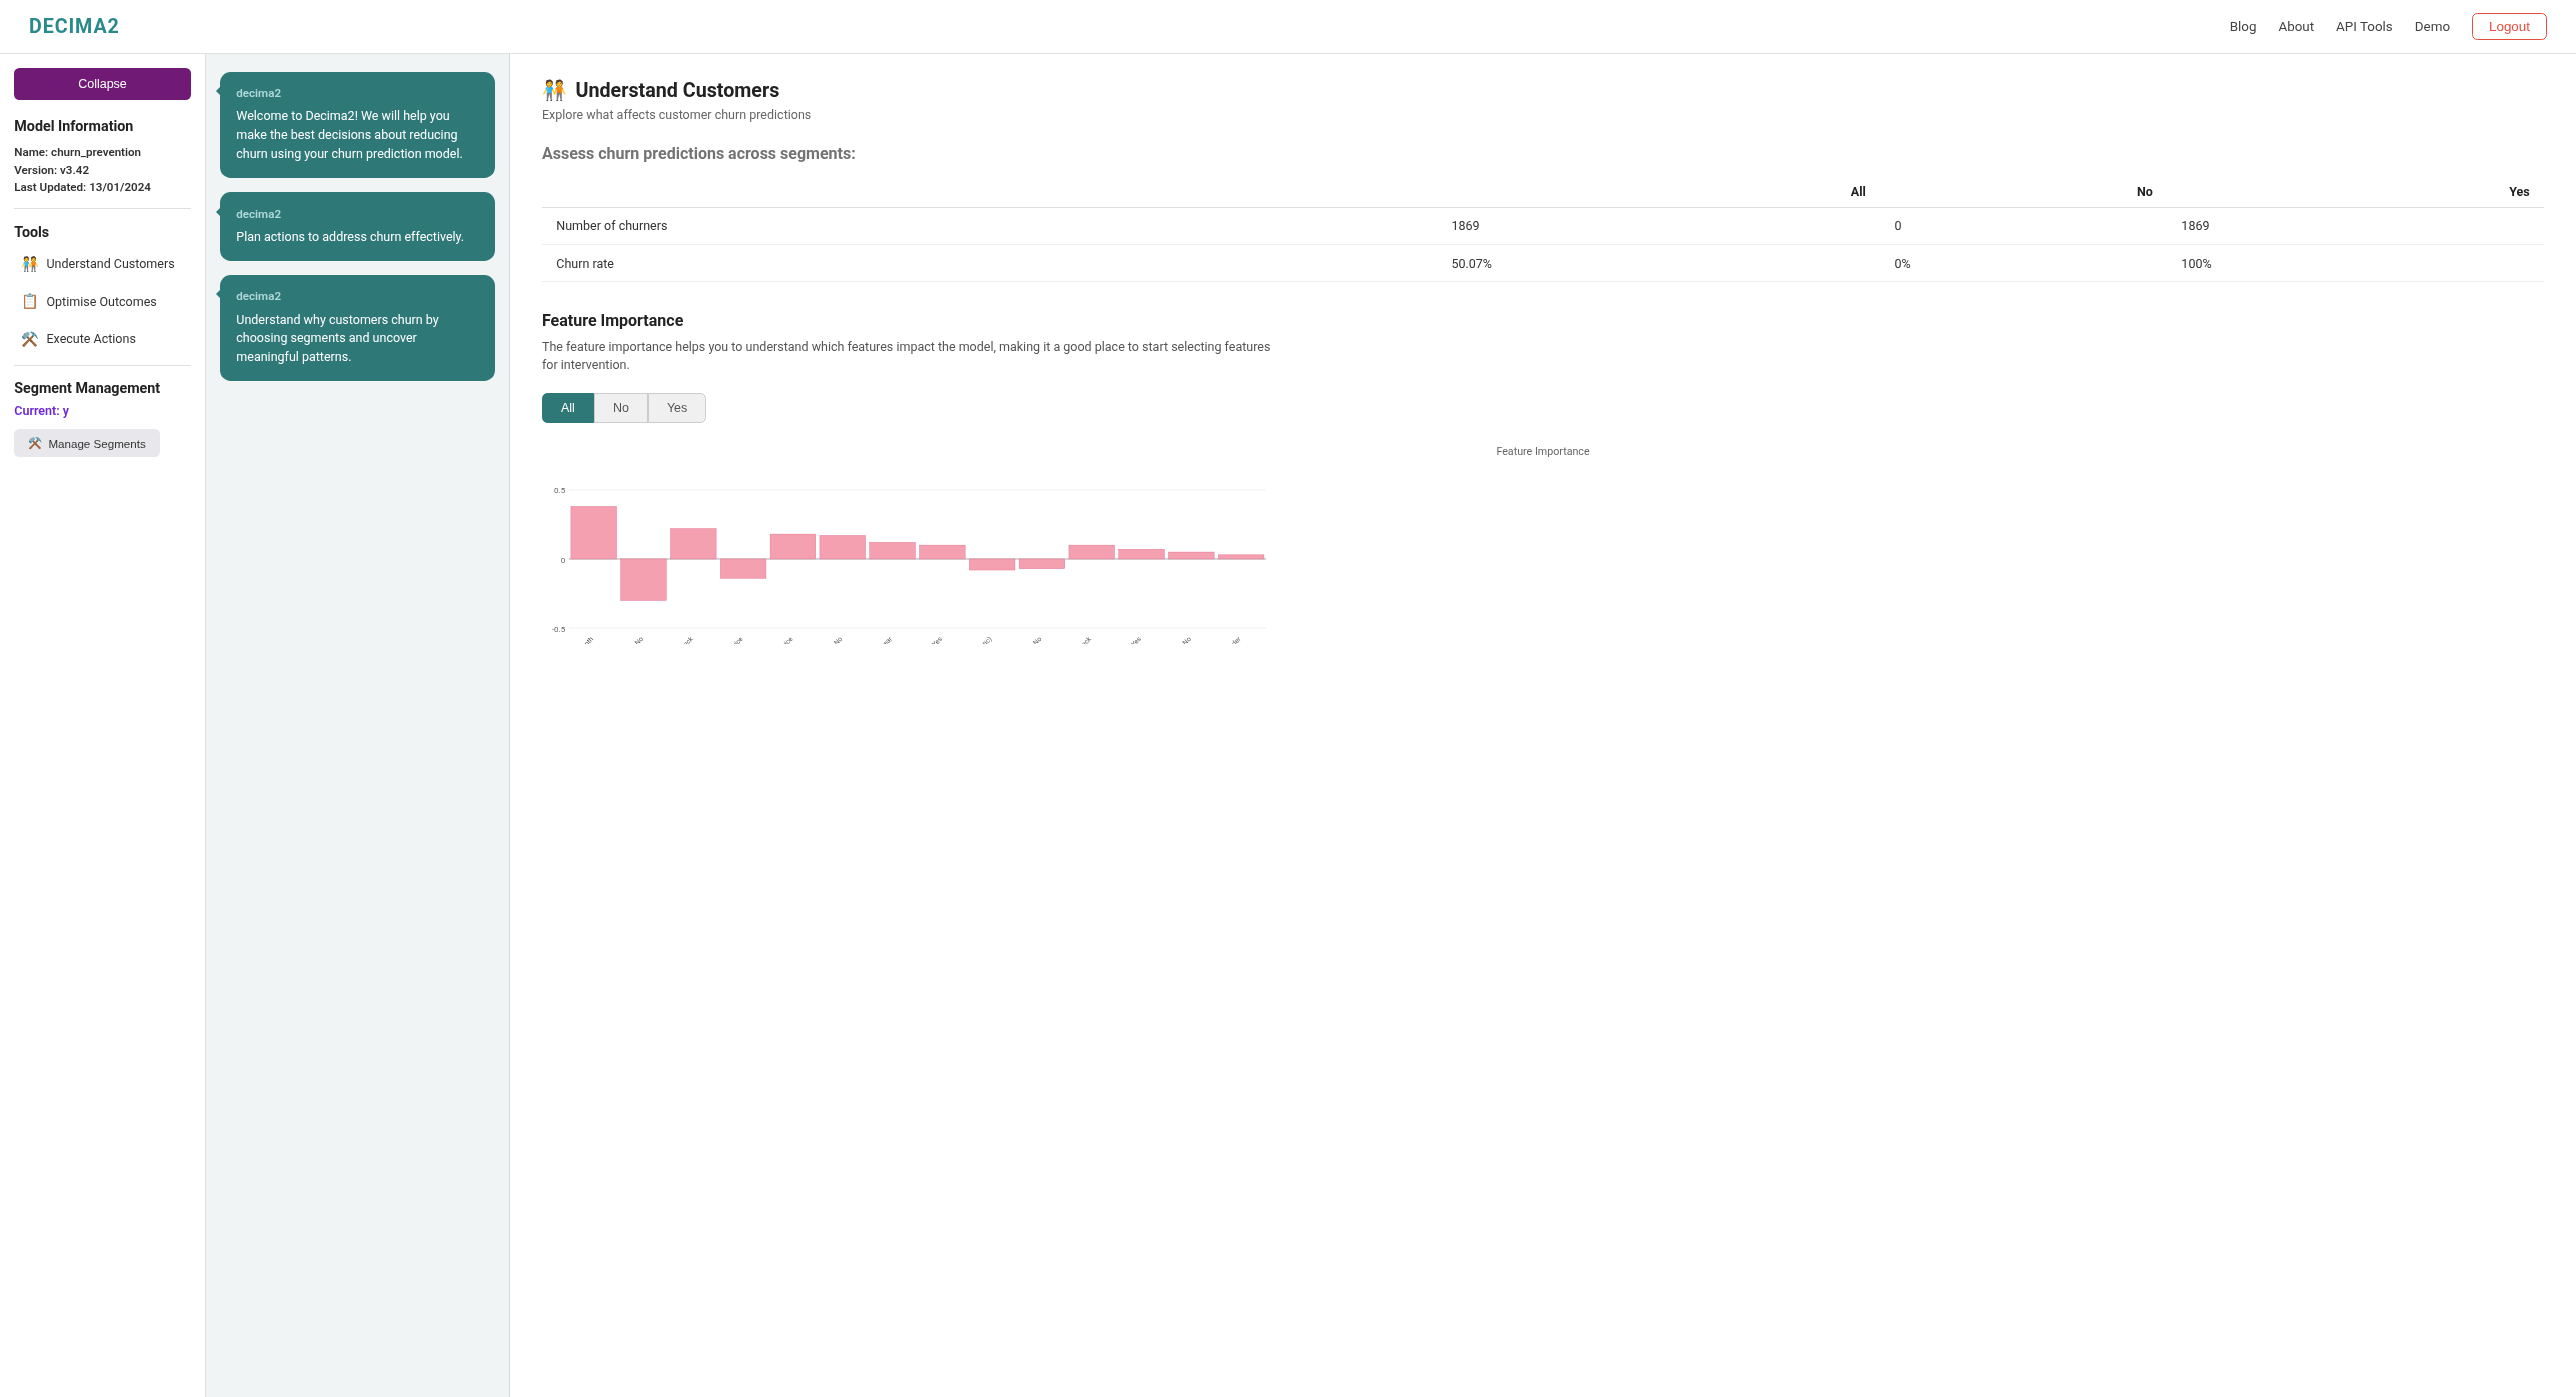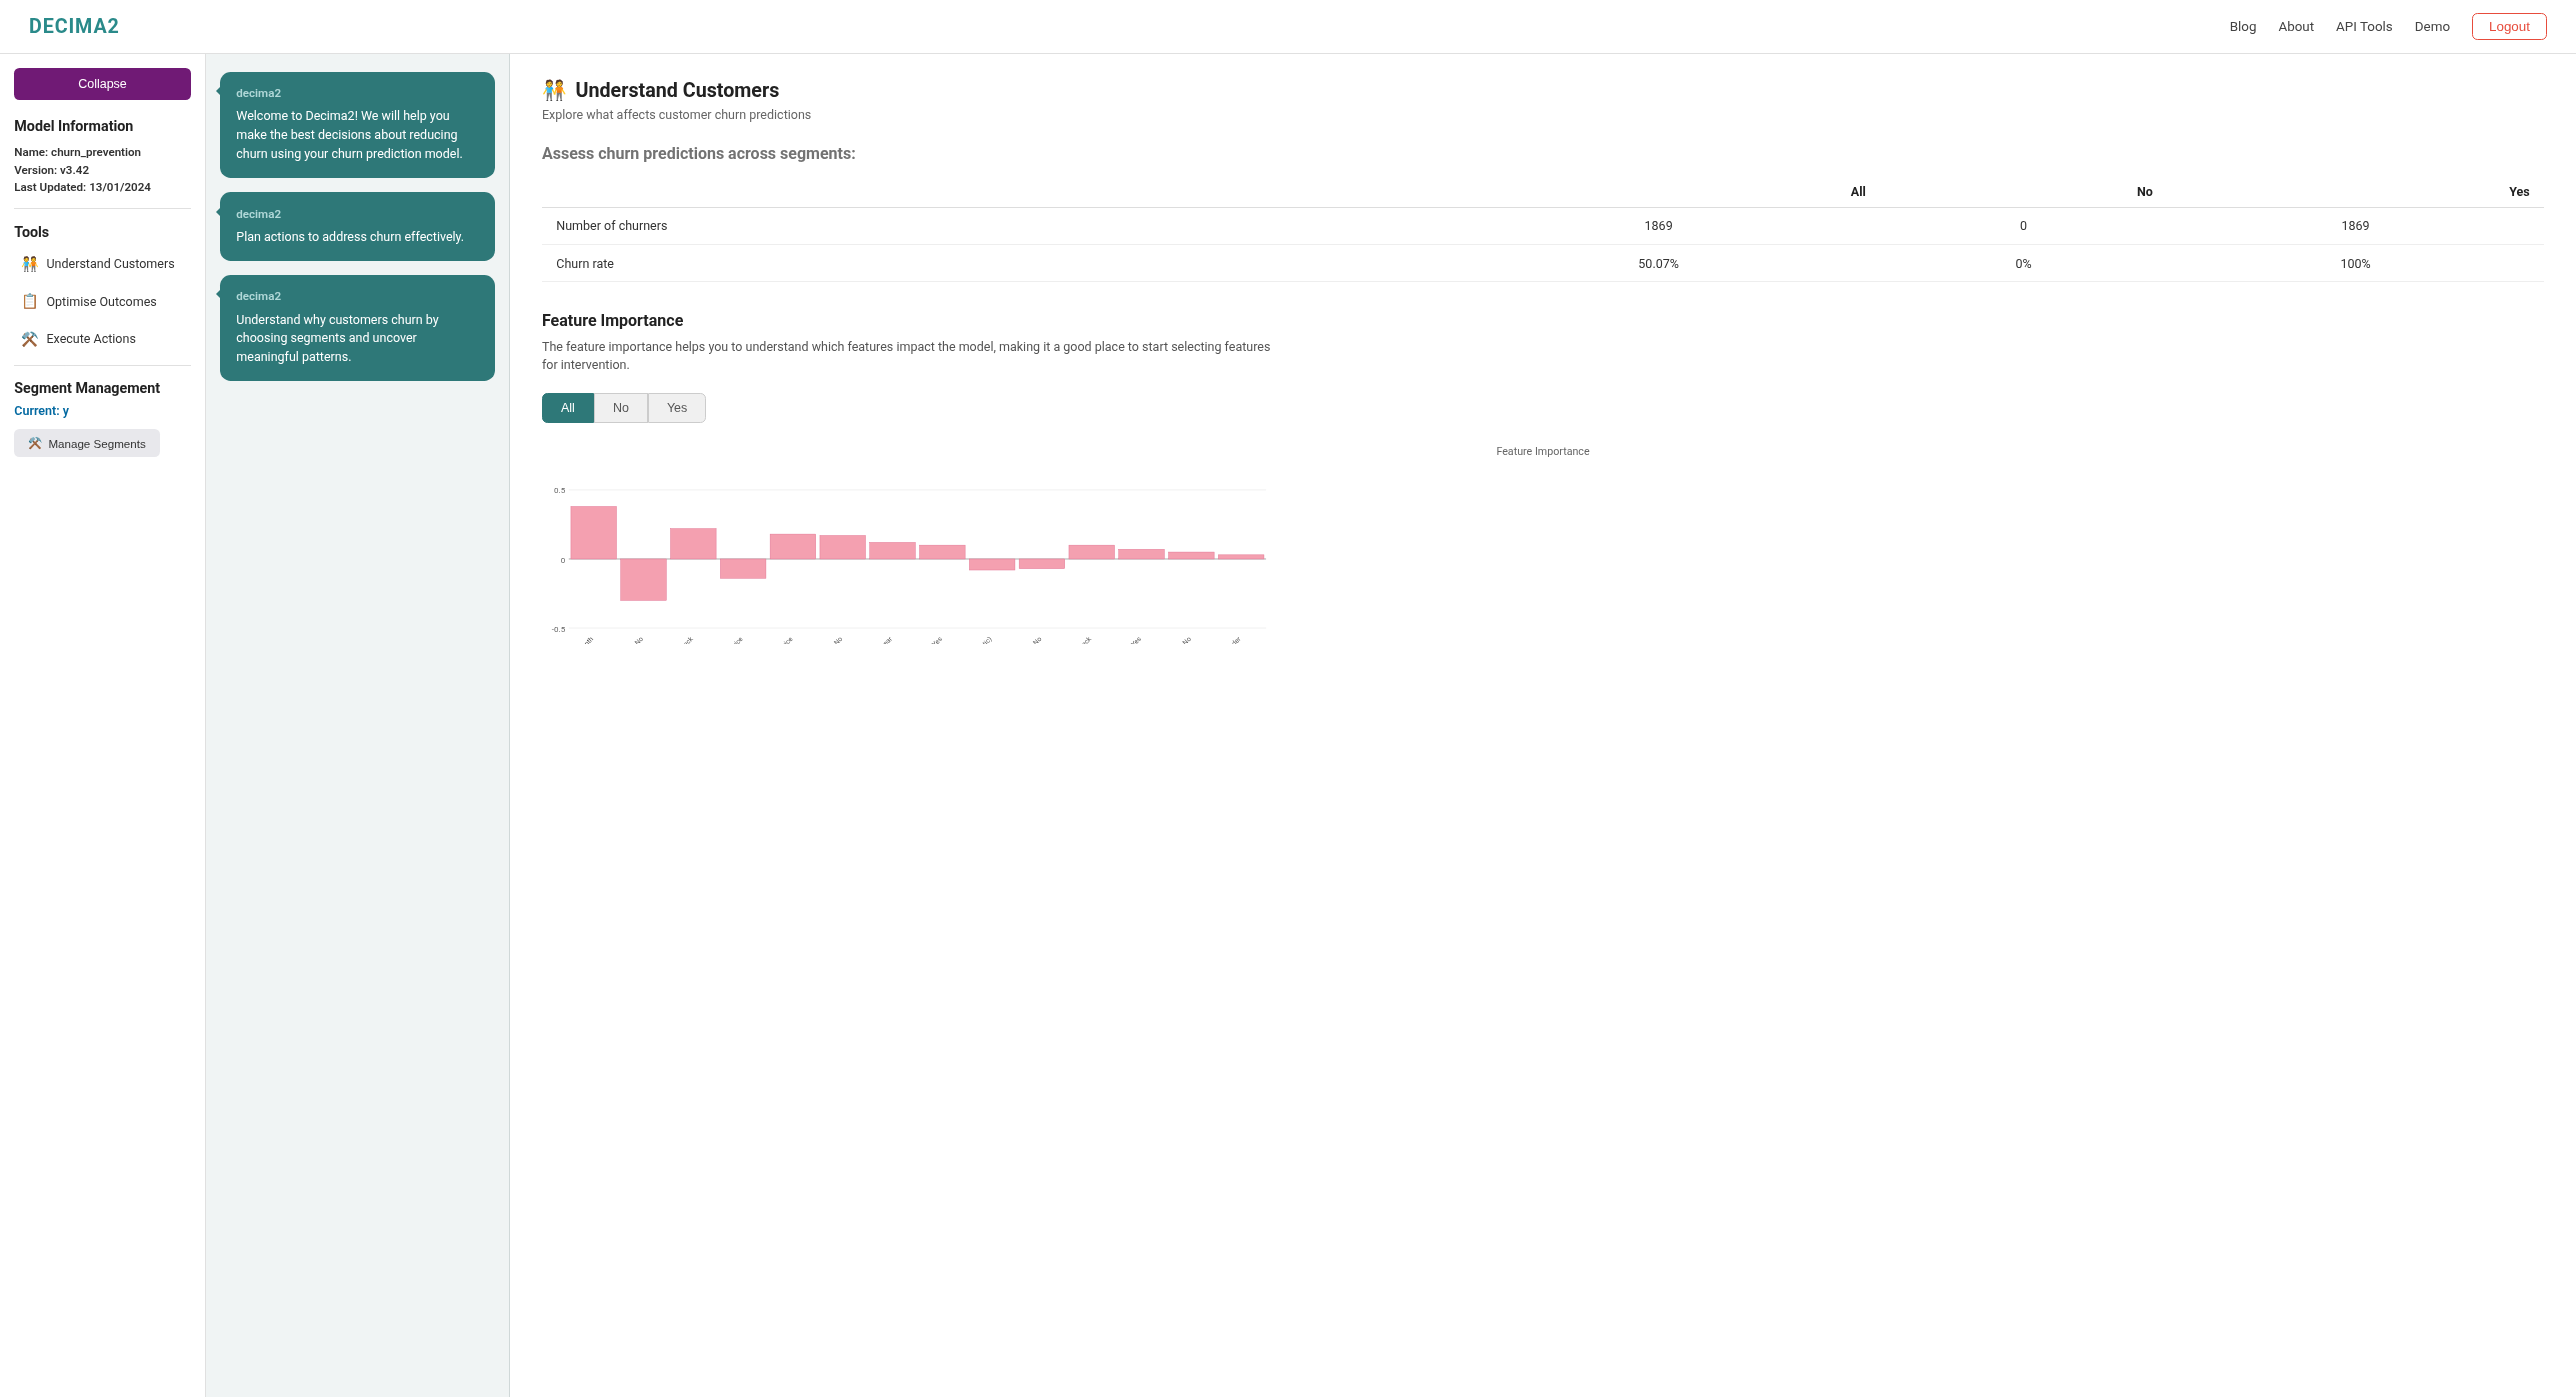--- a/index.html
+++ b/index.html
@@ -105,21 +105,21 @@
     }
     .tool-icon { font-size: 14.3px; }
     .segment-title {
       font-size: 14.3px;
       font-weight: 700;
       color: #222;
       margin-bottom: 7.2px;
     }
     .segment-current {
       font-size: 12.5px;
-      color: #0369a1;
+      color: #6d28d9;
       margin-bottom: 10.7px;
     }
     .segment-current span { font-weight: 600; }
     .manage-btn {
       background: #e8e8ec;
       border: none;
       border-radius: 5.4px;
       padding: 7.2px 14.3px;
       font-size: 11.6px;
       cursor: pointer;
@@ -206,21 +206,21 @@
     .segment-table th {
       text-align: right;
       font-size: 12.5px;
       font-weight: 700;
       color: #222;
       padding: 7.2px 14.3px;
       border-bottom: 1.8px solid #ddd;
     }
     .segment-table th:first-child { text-align: left; }
     .segment-table td {
-      text-align: center;
+      text-align: left;
       font-size: 12.5px;
       color: #333;
       padding: 10.7px 14.3px;
       border-bottom: 0.9px solid #eee;
     }
     .segment-table td:first-child { text-align: left; }
 
     
     .feature-title {
       font-size: 16px;

